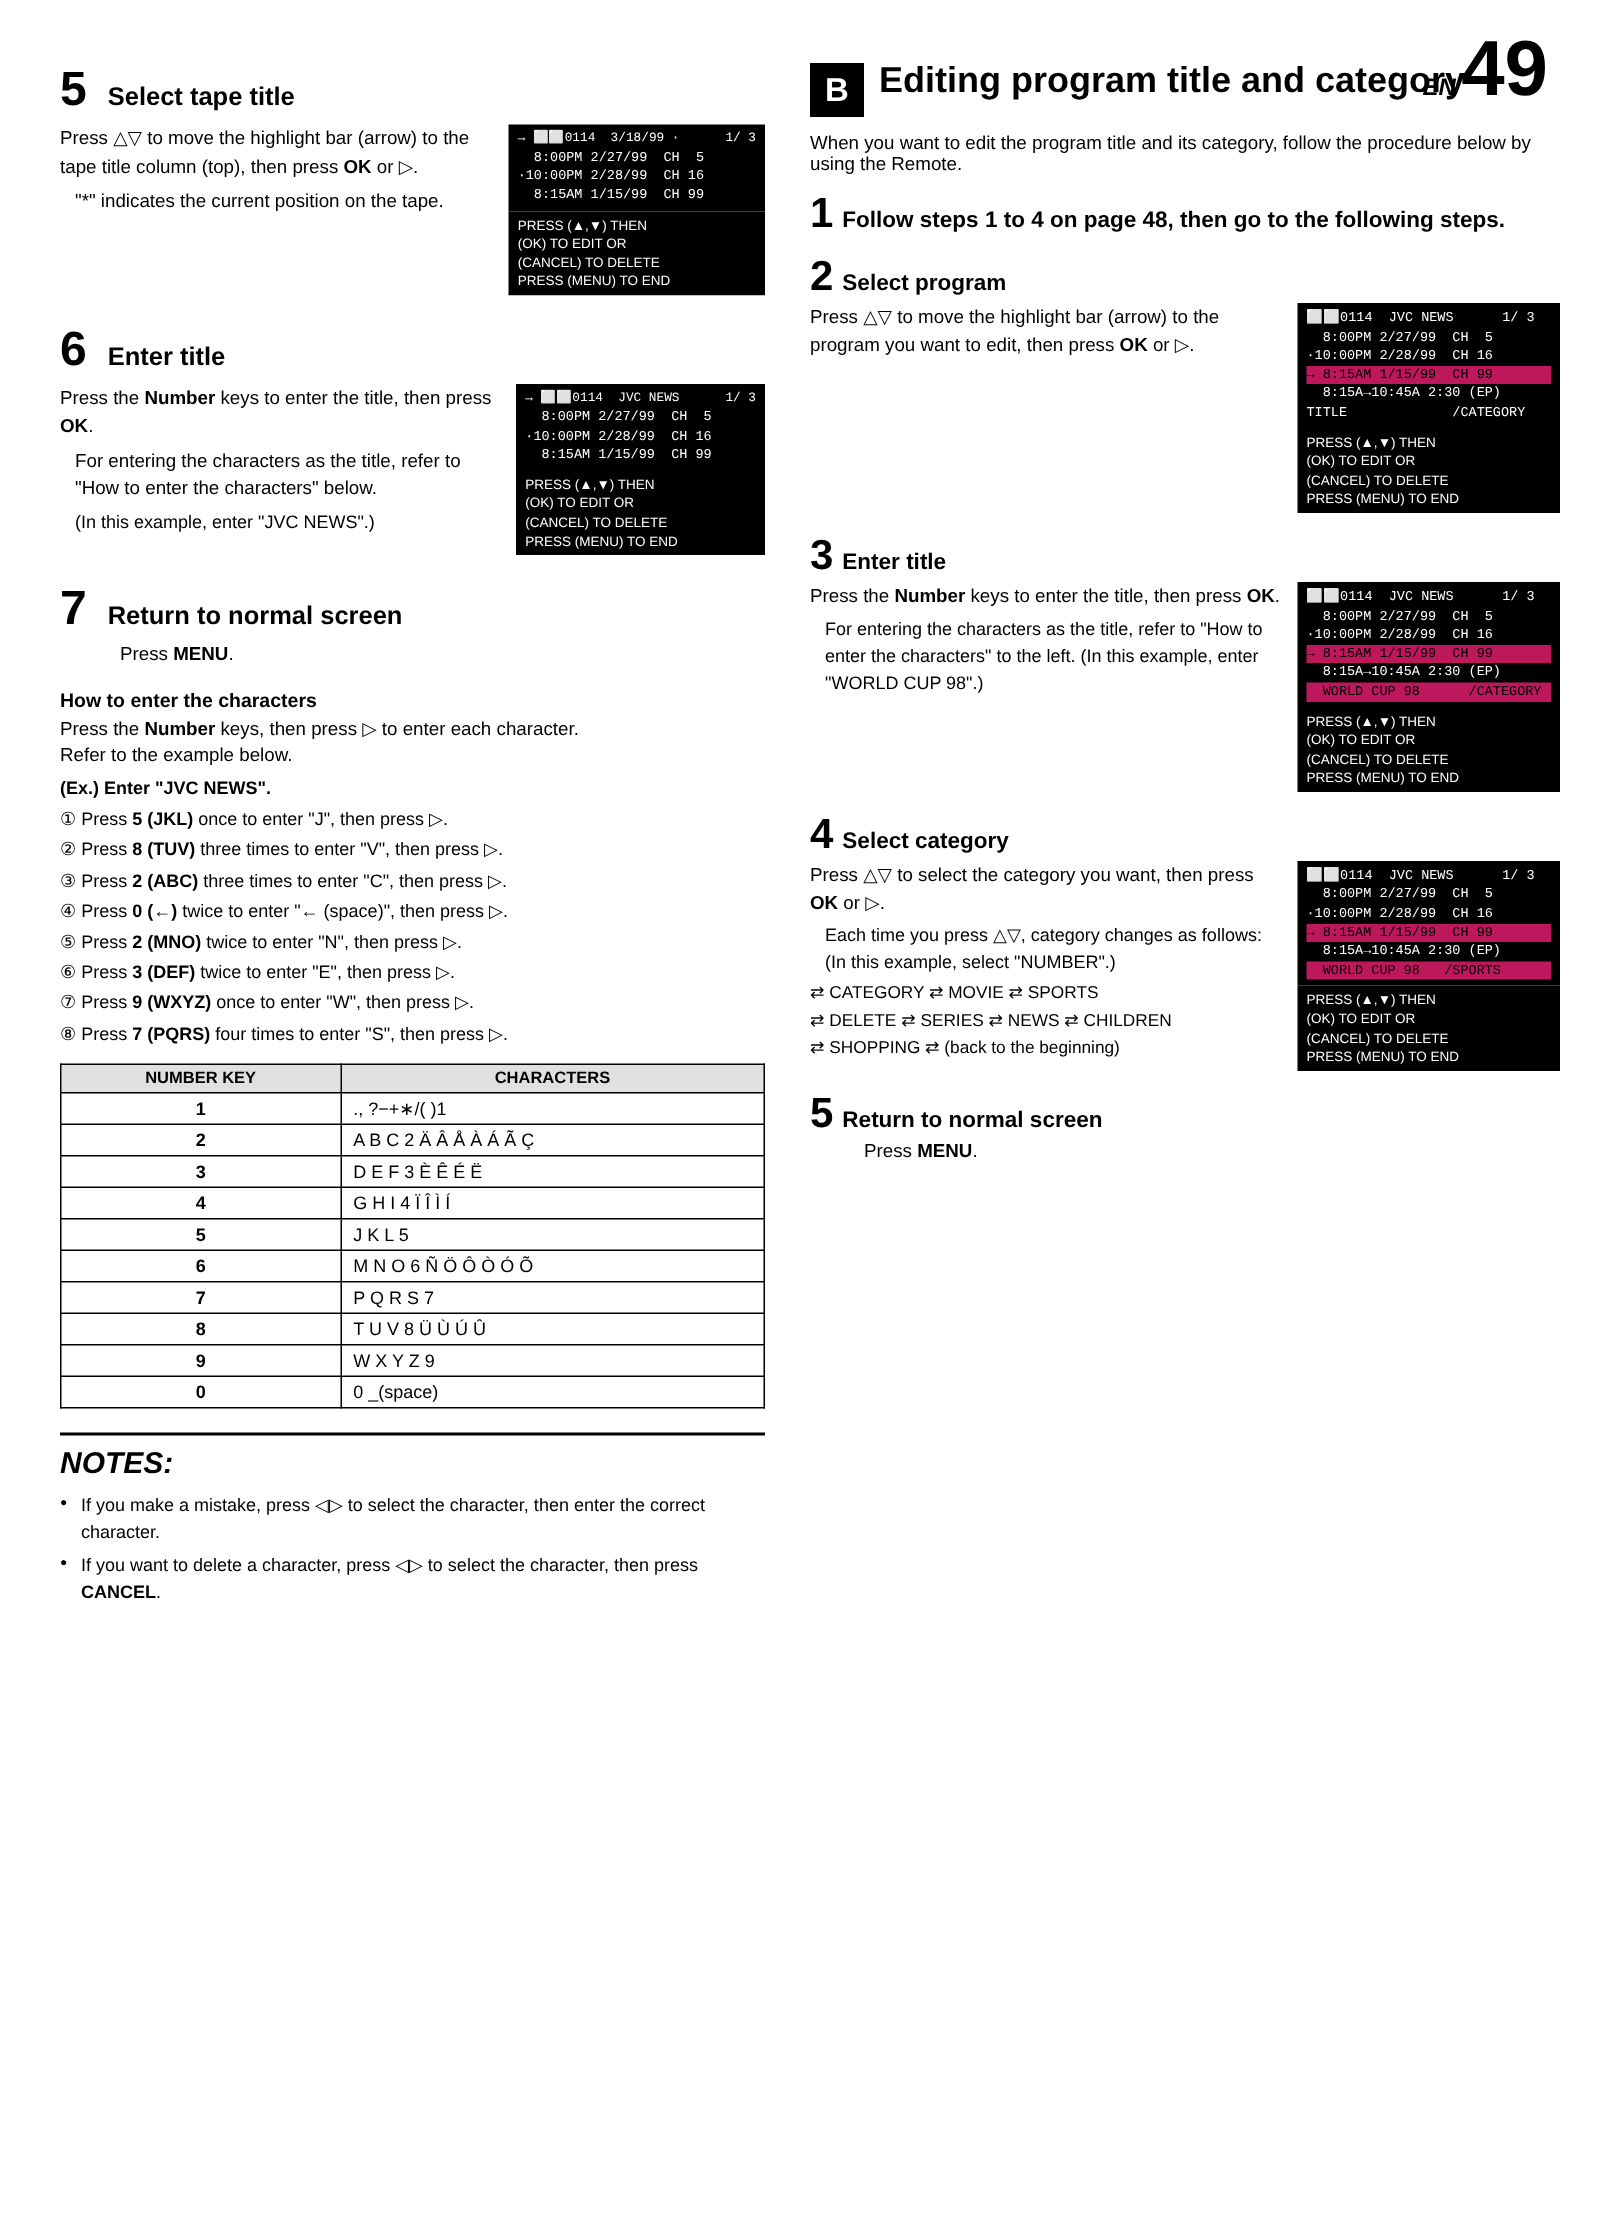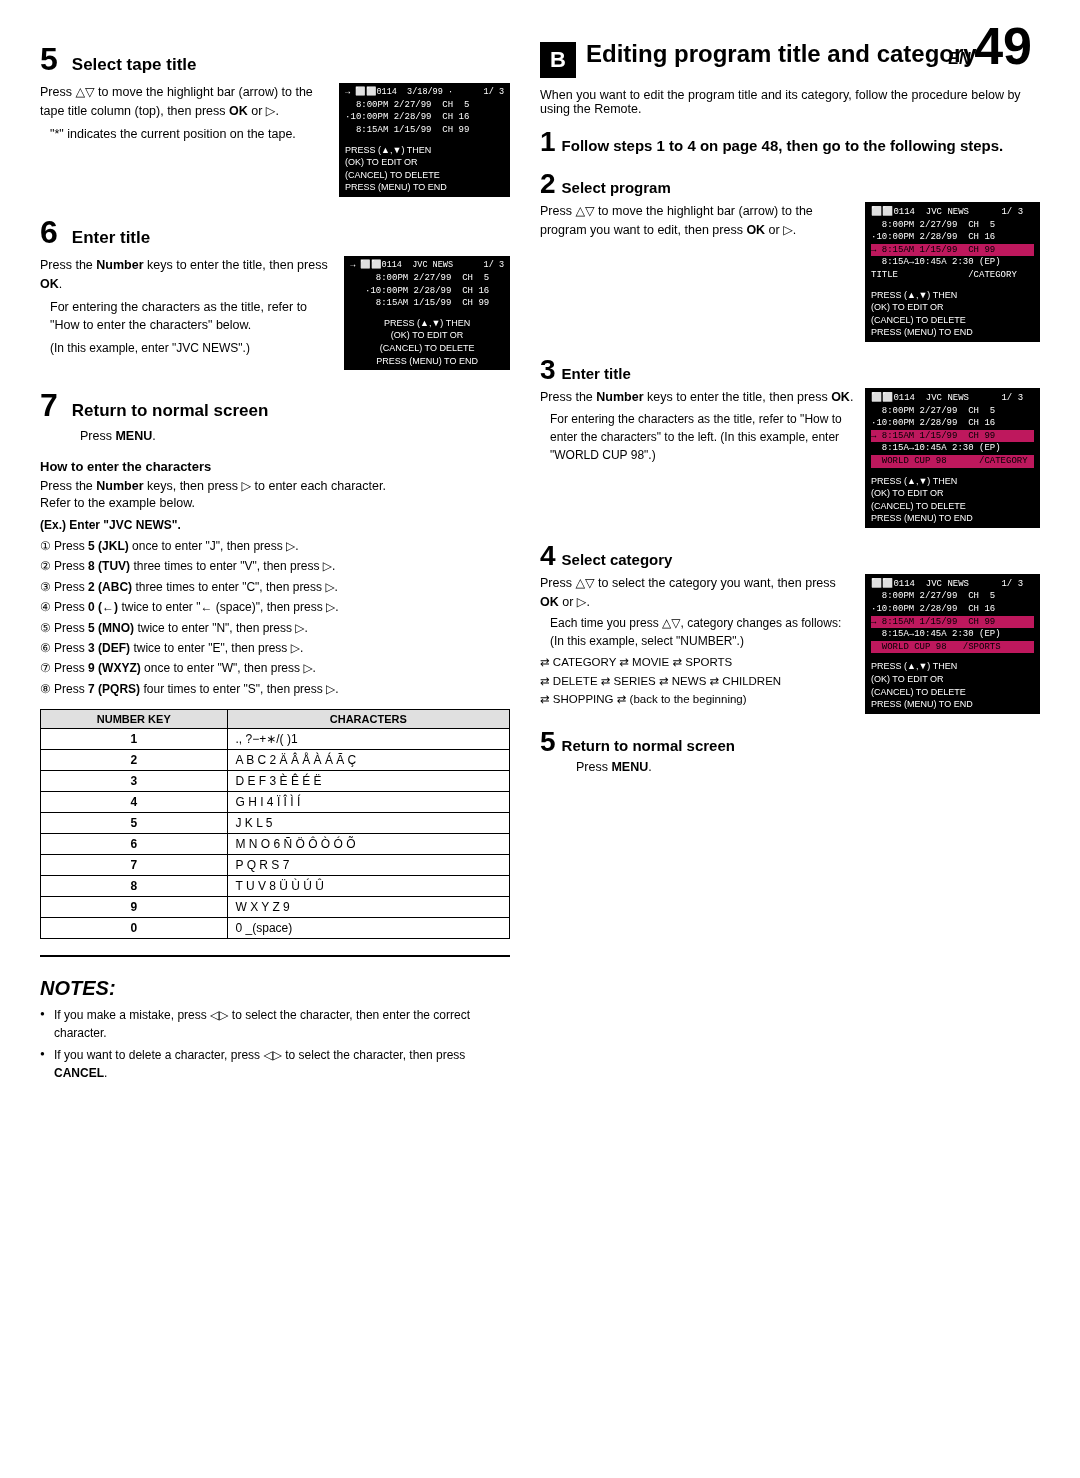--- a/index.html
+++ b/index.html
@@ -178,21 +178,21 @@
     }
     .num-table td:first-child {
       text-align: center;
       font-weight: bold;
     }
 
     
     .notes-section {
       margin-top: 16px;
       border-top: 2px solid #000;
-      padding-top: 20px;
+      padding-top: 8px;
     }
     .notes-title {
       font-size: 20px;
       font-style: italic;
       font-weight: bold;
       margin-bottom: 6px;
     }
     .notes-list {
       list-style: none;
       font-size: 12px;
@@ -309,21 +309,21 @@
             <p>
               Press the <b>Number</b> keys to enter the title, then press <b>OK</b>.
             </p>
             <p class="bullet">
               For entering the characters as the title, refer to "How to enter the characters" below.
             </p>
             <p style="font-size:12px; margin-top:3px; margin-left:10px;">
               (In this example, enter "JVC NEWS".)
             </p>
           </div>
-          <div style="min-width:165px;text-align:center;">
+          <div style="min-width:165px;">
             <div class="screen-box">
               <div class="screen-row" style="font-size:8.5px;">→ ⬜⬜0114&nbsp;&nbsp;JVC NEWS&nbsp;&nbsp;&nbsp;&nbsp;&nbsp;&nbsp;1/&nbsp;3</div>
               <div class="screen-row">&nbsp;&nbsp;8:00PM&nbsp;2/27/99&nbsp;&nbsp;CH&nbsp;&nbsp;5</div>
               <div class="screen-row">·10:00PM&nbsp;2/28/99&nbsp;&nbsp;CH&nbsp;16</div>
               <div class="screen-row">&nbsp;&nbsp;8:15AM&nbsp;1/15/99&nbsp;&nbsp;CH&nbsp;99</div>
             </div>
             <div class="screen-instructions">
               <div>PRESS (▲,▼) THEN</div>
               <div>(OK) TO EDIT OR</div>
               <div>(CANCEL) TO DELETE</div>
@@ -348,21 +348,21 @@
         </p>
         <p style="font-size:12.5px; margin-bottom:6px;">
           Refer to the example below.
         </p>
         <div class="subsection-subtitle">(Ex.) Enter "JVC NEWS".</div>
         <ol style="list-style:none; font-size:12px; line-height:1.7; margin-left:0;">
           <li>① Press <b>5 (JKL)</b> once to enter "J", then press ▷.</li>
           <li>② Press <b>8 (TUV)</b> three times to enter "V", then press ▷.</li>
           <li>③ Press <b>2 (ABC)</b> three times to enter "C", then press ▷.</li>
           <li>④ Press <b>0 (←)</b> twice to enter "← (space)", then press ▷.</li>
-          <li>⑤ Press <b>5 (MNO)</b> twice to enter "N", then press ▷.</li>
+          <li>⑤ Press <b>2 (MNO)</b> twice to enter "N", then press ▷.</li>
           <li>⑥ Press <b>3 (DEF)</b> twice to enter "E", then press ▷.</li>
           <li>⑦ Press <b>9 (WXYZ)</b> once to enter "W", then press ▷.</li>
           <li>⑧ Press <b>7 (PQRS)</b> four times to enter "S", then press ▷.</li>
         </ol>
 
         <table class="num-table">
           <thead>
             <tr>
               <th>NUMBER KEY</th>
               <th>CHARACTERS</th>

